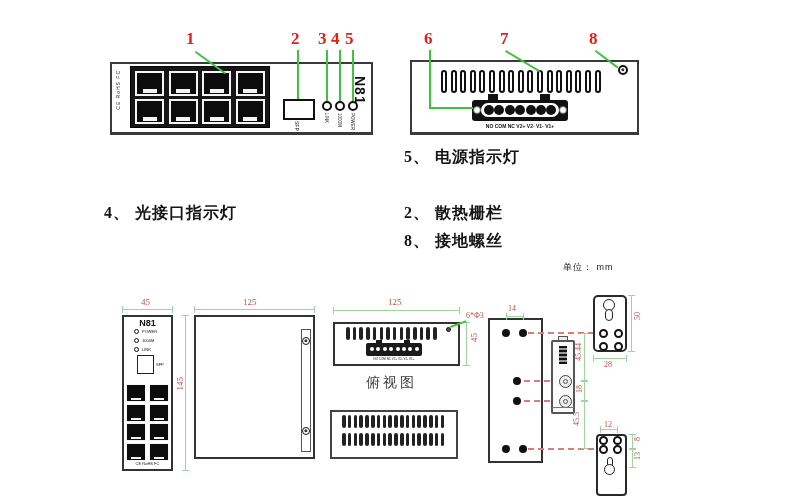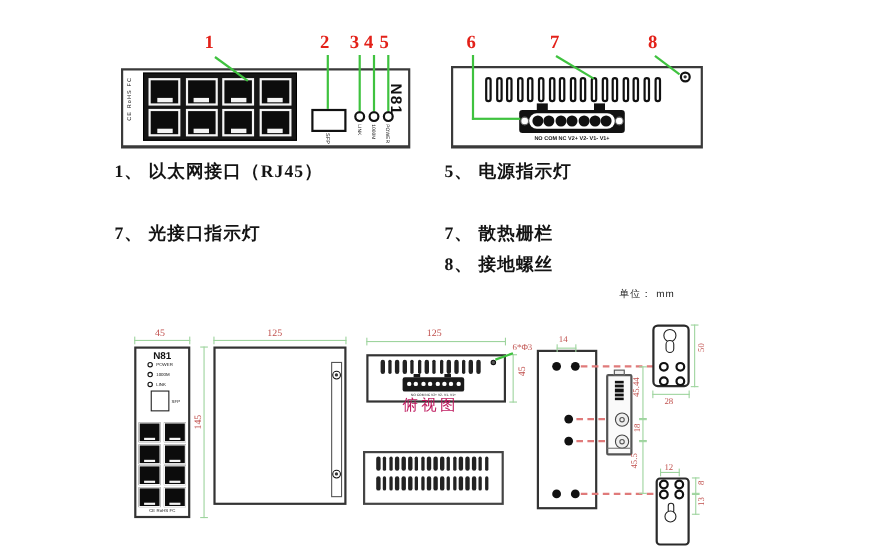--- a/index.html
+++ b/index.html
@@ -138,24 +138,23 @@
   <span class="abs" style="left:460px;top:123px;width:120px;text-align:center;font-size:5px;font-weight:bold">NO COM NC V2+ V2- V1- V1+</span>
 
   <span class="co" style="left:424px;top:30px">6</span>
   <span class="co" style="left:500px;top:30px">7</span>
   <span class="co" style="left:589px;top:30px">8</span>
   <div class="lead" style="left:429px;top:50px;width:2px;height:59px"></div>
   <div class="lead" style="left:429px;top:107px;width:44px;height:2px"></div>
   <div class="lead" style="left:506px;top:50px;width:40px;height:2px;transform:rotate(31deg)"></div>
   <div class="lead" style="left:596px;top:50px;width:28px;height:2px;transform:rotate(37deg)"></div>
 
-  <span class="lg" style="left:104px;top:149px">1、 以太网接口（RJ45）</span>
-  <span class="lg" style="left:104px;top:205px">7、 光接口指示灯</span>
+  <span class="lg" style="left:104px;top:205px">4、 光接口指示灯</span>
   <span class="lg" style="left:404px;top:149px">5、 电源指示灯</span>
-  <span class="lg" style="left:404px;top:205px">7、 散热栅栏</span>
+  <span class="lg" style="left:404px;top:205px">2、 散热栅栏</span>
   <span class="lg" style="left:404px;top:233px">8、 接地螺丝</span>
 
   <span class="abs" style="left:563px;top:261px;font-size:9px;color:#222;letter-spacing:1px">单位：  mm</span>
 
   <div class="drawrect" style="left:122px;top:315px;width:51px;height:156px"></div>
   <span class="abs" style="left:122px;top:318px;width:51px;text-align:center;font-weight:bold;font-size:9px">N81</span>
   <div class="ledsm" style="left:134px;top:329px"></div>
   <div class="ledsm" style="left:134px;top:338px"></div>
   <div class="ledsm" style="left:134px;top:347px"></div>
   <span class="tinylbl" style="left:142px;top:330px">POWER</span>
@@ -210,21 +209,21 @@
   <div class="tdot sm" style="left: 4px;"></div>
       <div class="tdot sm" style="left: 10.4px;"></div>
       <div class="tdot sm" style="left: 16.8px;"></div>
       <div class="tdot sm" style="left: 23.2px;"></div>
       <div class="tdot sm" style="left: 29.6px;"></div>
       <div class="tdot sm" style="left: 36px;"></div>
       <div class="tdot sm" style="left: 42.4px;"></div>
       <div class="tdot sm" style="left: 48.8px;"></div>
     </div>
   <span class="abs" style="left:356px;top:357px;width:76px;text-align:center;font-size:3px;color:#222">NO COM NC V2+ V2- V1- V1+</span>
-  <span class="abs" style="left:366px;top:360px;font-family:'Liberation Serif',serif;font-size:14px;letter-spacing:3px;color:#be185d">俯视图</span>
+  <span class="abs" style="left:366px;top:374px;font-family:'Liberation Serif',serif;font-size:14px;letter-spacing:3px;color:#404040">俯视图</span>
   <span class="dimtxt" style="left:388px;top:298px">125</span>
   <div class="dlh" style="left:333px;top:310px;width:127px"></div>
   <span class="dimtxt vtxt" style="left:470px;top:333px">45</span>
   <div class="dlv" style="left:466px;top:322px;height:44px"></div>
 
   <span class="dimtxt" style="left:466px;top:312px;font-size:8px">6*Φ3</span>
   <div class="lead" style="left:450px;top:326px;width:17px;height:1.5px;transform:rotate(-20deg)"></div>
   <div class="lead" style="left:489px;top:320px;width:19px;height:1.5px;transform:rotate(30deg)"></div>
 
   <div class="drawrect" style="left:330px;top:410px;width:128px;height:49px;border-width:2.5px;border-color:#444"></div>

